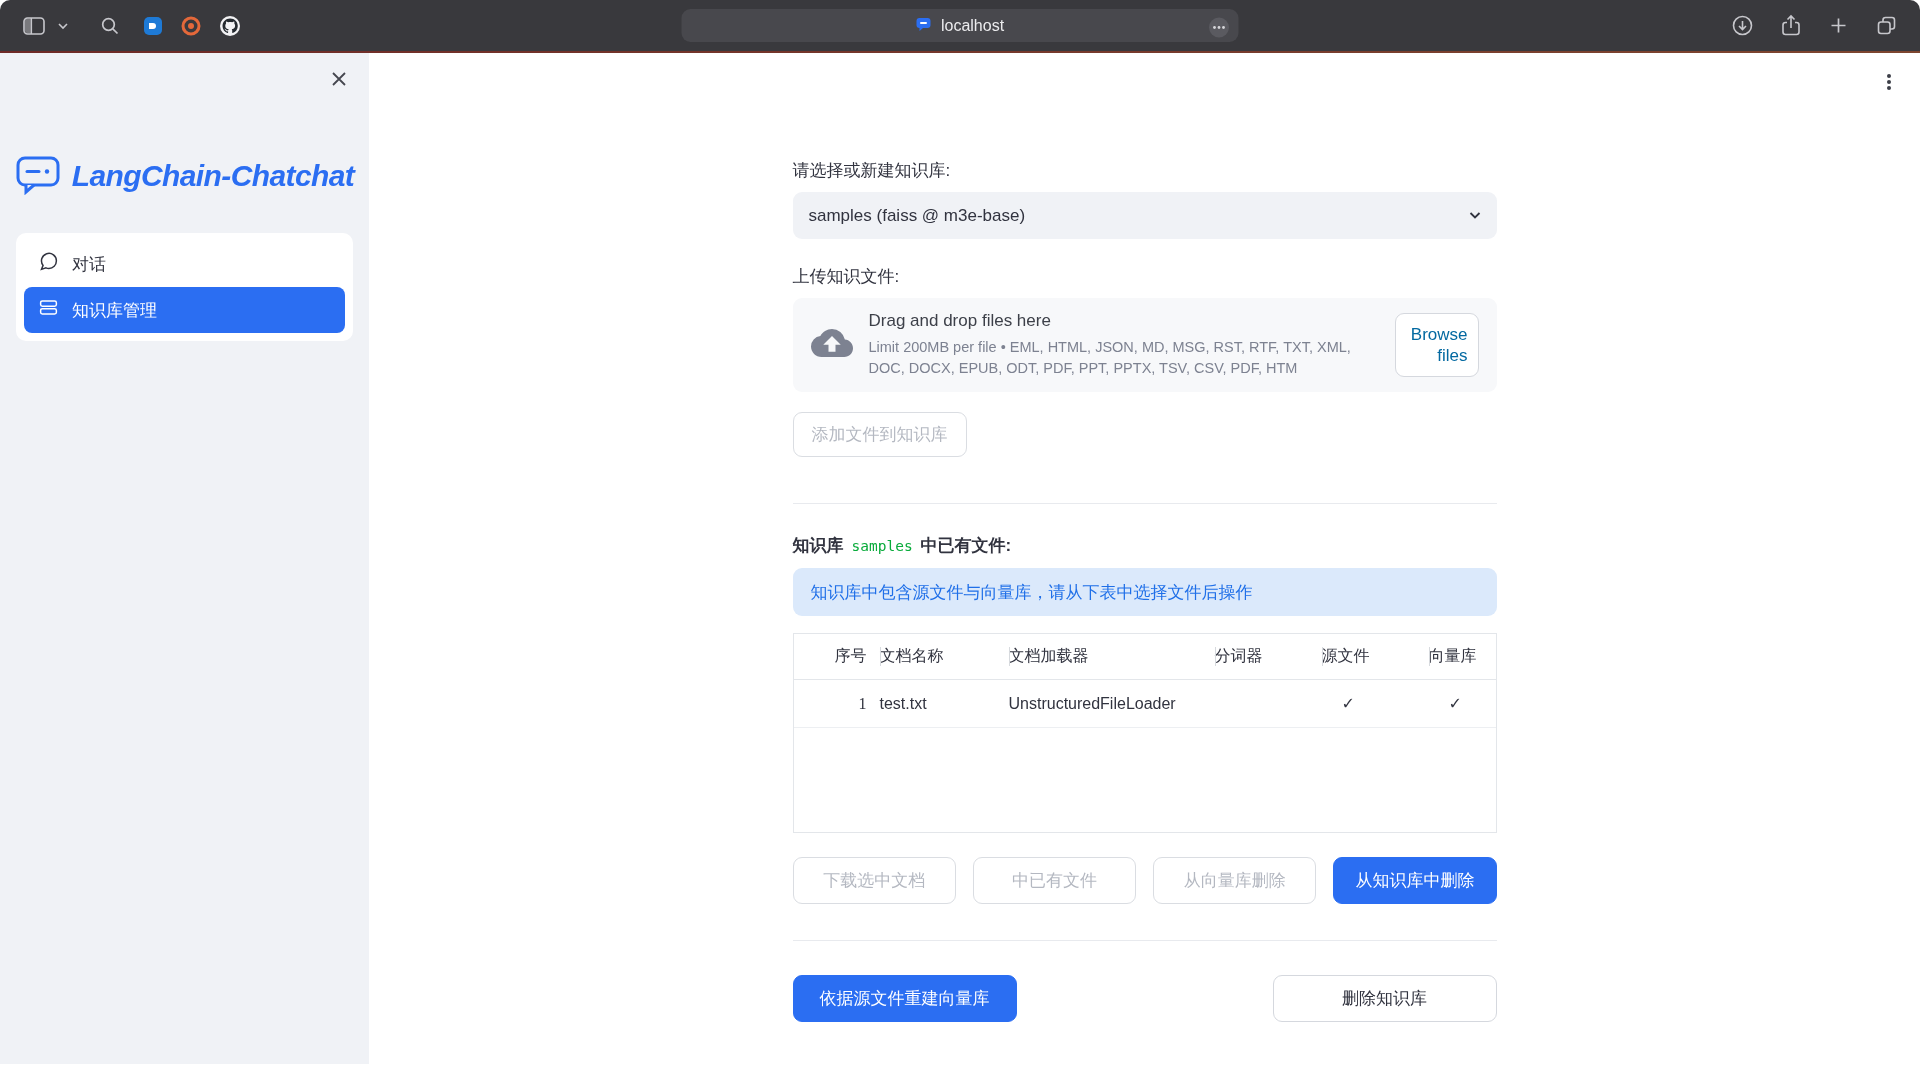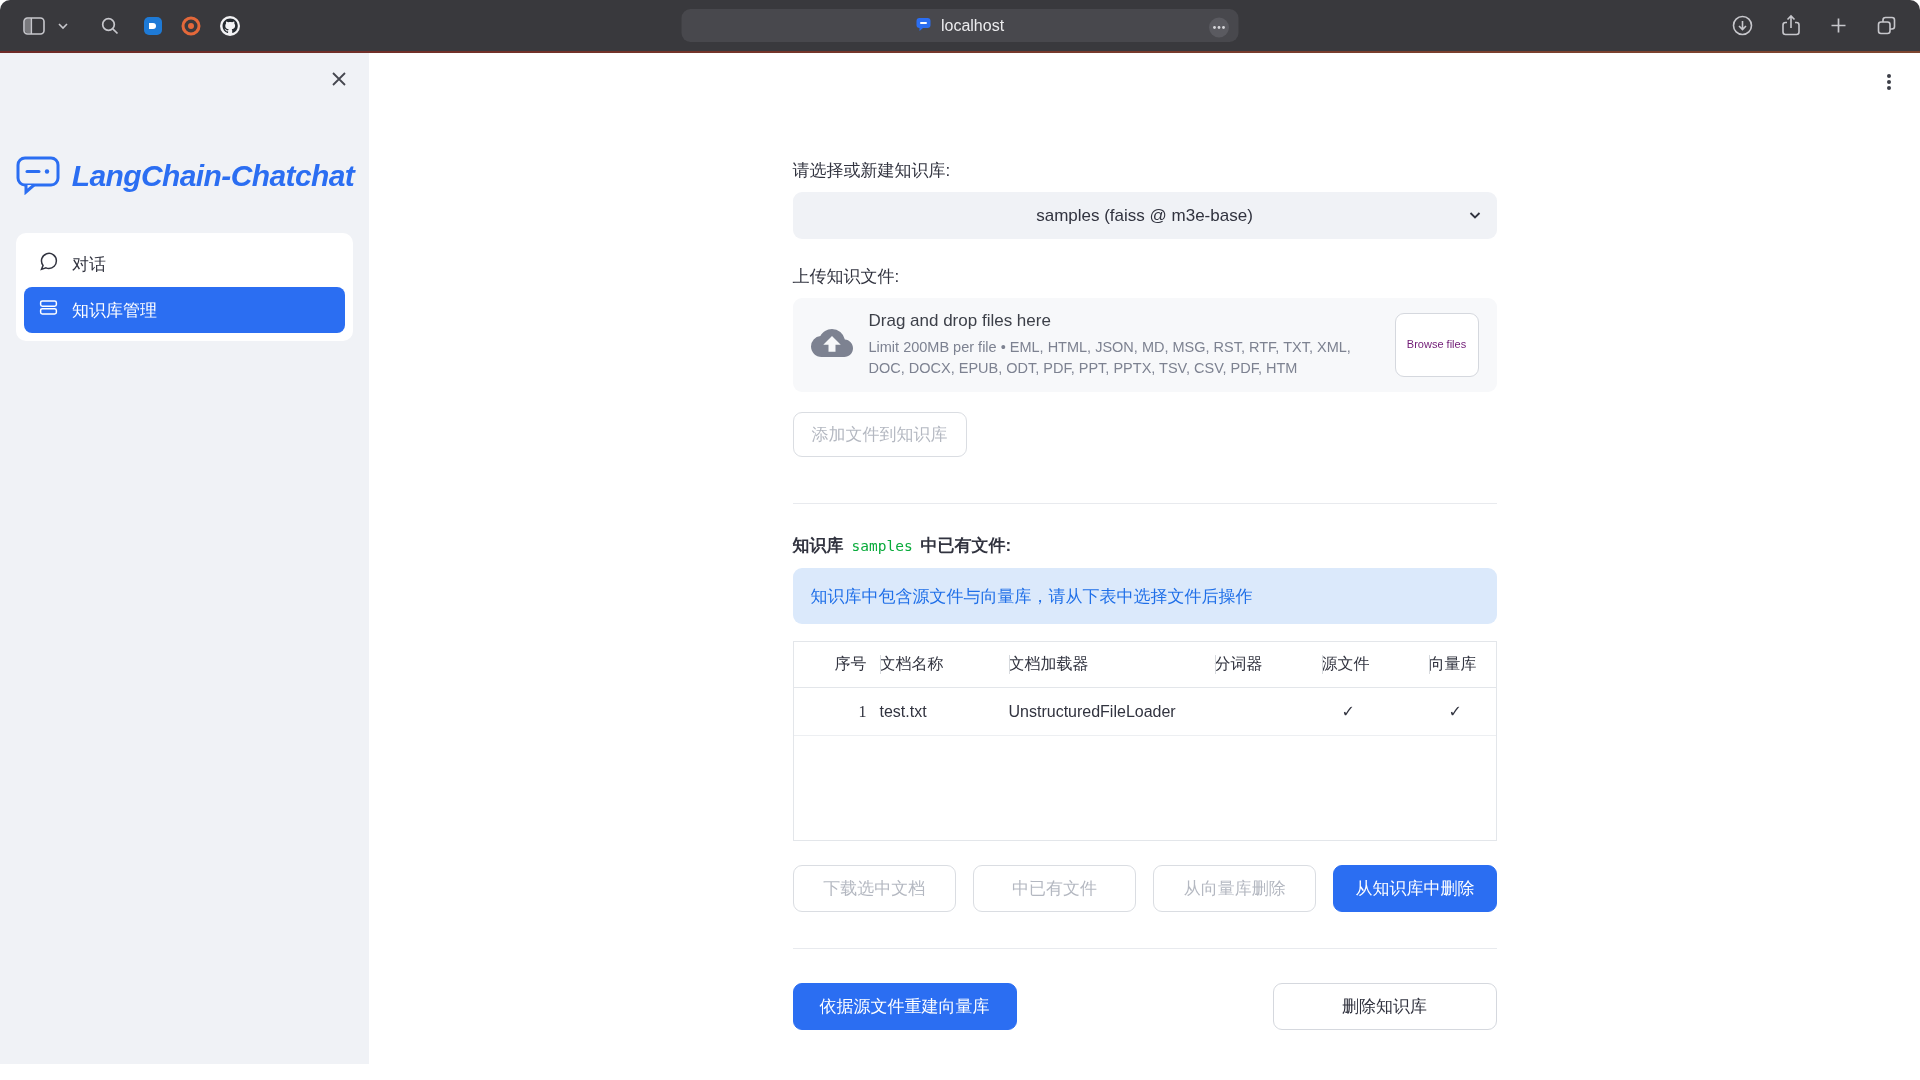--- a/index.html
+++ b/index.html
@@ -40,49 +40,49 @@
   .menu-item.active { background:#2b6ef2; color:#fff; }
 
   
   .main { flex:1; position:relative; overflow:hidden; }
   .kebab { position:absolute; top:16px; right:20px; }
   .column { width:704px; margin:0 auto; padding-top:106px; }
 
   .w-label { font-size:17px; color:#31333f; margin-bottom:10px; }
   .select { height:47px; background:#f0f2f6; border-radius:9px; display:flex; align-items:center;
     padding:0 16px 0 16px; font-size:17px; color:#31333f; position:relative; margin-bottom:26px;
-    cursor:pointer;justify-content:center; }
+    cursor:pointer; }
   .select .chev { position:absolute; right:13px; top:14px; }
 
   .dropzone { background:#f7f8fa; border-radius:9px; height:94px; display:flex; align-items:center;
     padding:0 18px; gap:16px; margin-bottom:20px; }
   .dz-title { font-size:17px; color:#3d4049; margin-bottom:6px; }
   .dz-limit { font-size:14.5px; color:#7d8291; line-height:1.45; max-width:515px; }
   .dz-text { flex:1; }
   .browse-btn { width:84px; min-height:64px; background:#fff; border:1px solid #d5d8de;
-    border-radius:9px; font-size:11px; color:#701a75; display:flex; align-items:center;
-    justify-content:center; text-align:left; padding:6px 10px; cursor:pointer;
+    border-radius:9px; font-size:17px; color:#0369a1; display:flex; align-items:center;
+    justify-content:center; text-align:right; padding:6px 10px; cursor:pointer;
     font-family:inherit; line-height:1.25; }
 
   .btn { height:47px; border-radius:9px; font-size:17px; display:inline-flex; align-items:center;
     justify-content:center; font-family:inherit; cursor:pointer; }
   .btn-disabled { background:#fff; border:1px solid #dadde2; color:#b4b8c1; cursor:default; }
   .btn-primary { background:#2b6ef2; border:1px solid #2b6ef2; color:#fff;text-align:right; }
   .btn-secondary { background:#fff; border:1px solid #d5d8de; color:#31333f; }
   .add-btn { height:45px; padding:0 18px; }
 
   .divider { border:none; border-top:1px solid #e8eaee; margin:46px 0 30px; }
   .divider2 { border:none; border-top:1px solid #e8eaee; margin:36px 0 34px; }
 
   .kb-heading { display:flex; align-items:center; font-size:17px; font-weight:700;
     color:#31333f; margin-bottom:11px; }
   .kb-code { font-family:"DejaVu Sans Mono","Liberation Mono",monospace; font-size:14.5px;
     color:#09ab3b; margin:0 8px; font-weight:normal; }
 
-  .info-box { background:#dbe9fb; border-radius:9px; height:56px; display:flex; align-items:center;
+  .info-box { background:#dbe9fb; border-radius:9px; height:48px; display:flex; align-items:center;
     padding:16px 18px; color:#1f6fe8; font-size:17px; margin-bottom:17px; }
 
   .ftable { border:1px solid #e3e6ea; height:200px; margin-bottom:24px; background:#fff; }
   .t-head, .t-row { display:grid; grid-template-columns:86px 129px 206px 107px 107px 1fr; }
   .t-head { height:46px; border-bottom:1px solid #e3e6ea; }
   .t-row { height:48px; border-bottom:1px solid #edeff2; cursor:pointer; }
   .th, .td { display:flex; align-items:center; font-size:16px; color:#31333f; position:relative; }
   .th + .th::before { content:""; position:absolute; left:0; top:13px; bottom:13px; width:1px; background:#d7dade; }
   .cell-num { justify-content:flex-end; padding-right:13px; padding-left:0;font-family:Liberation Serif, serif; }
   .cell-check { padding-left:20px; }

